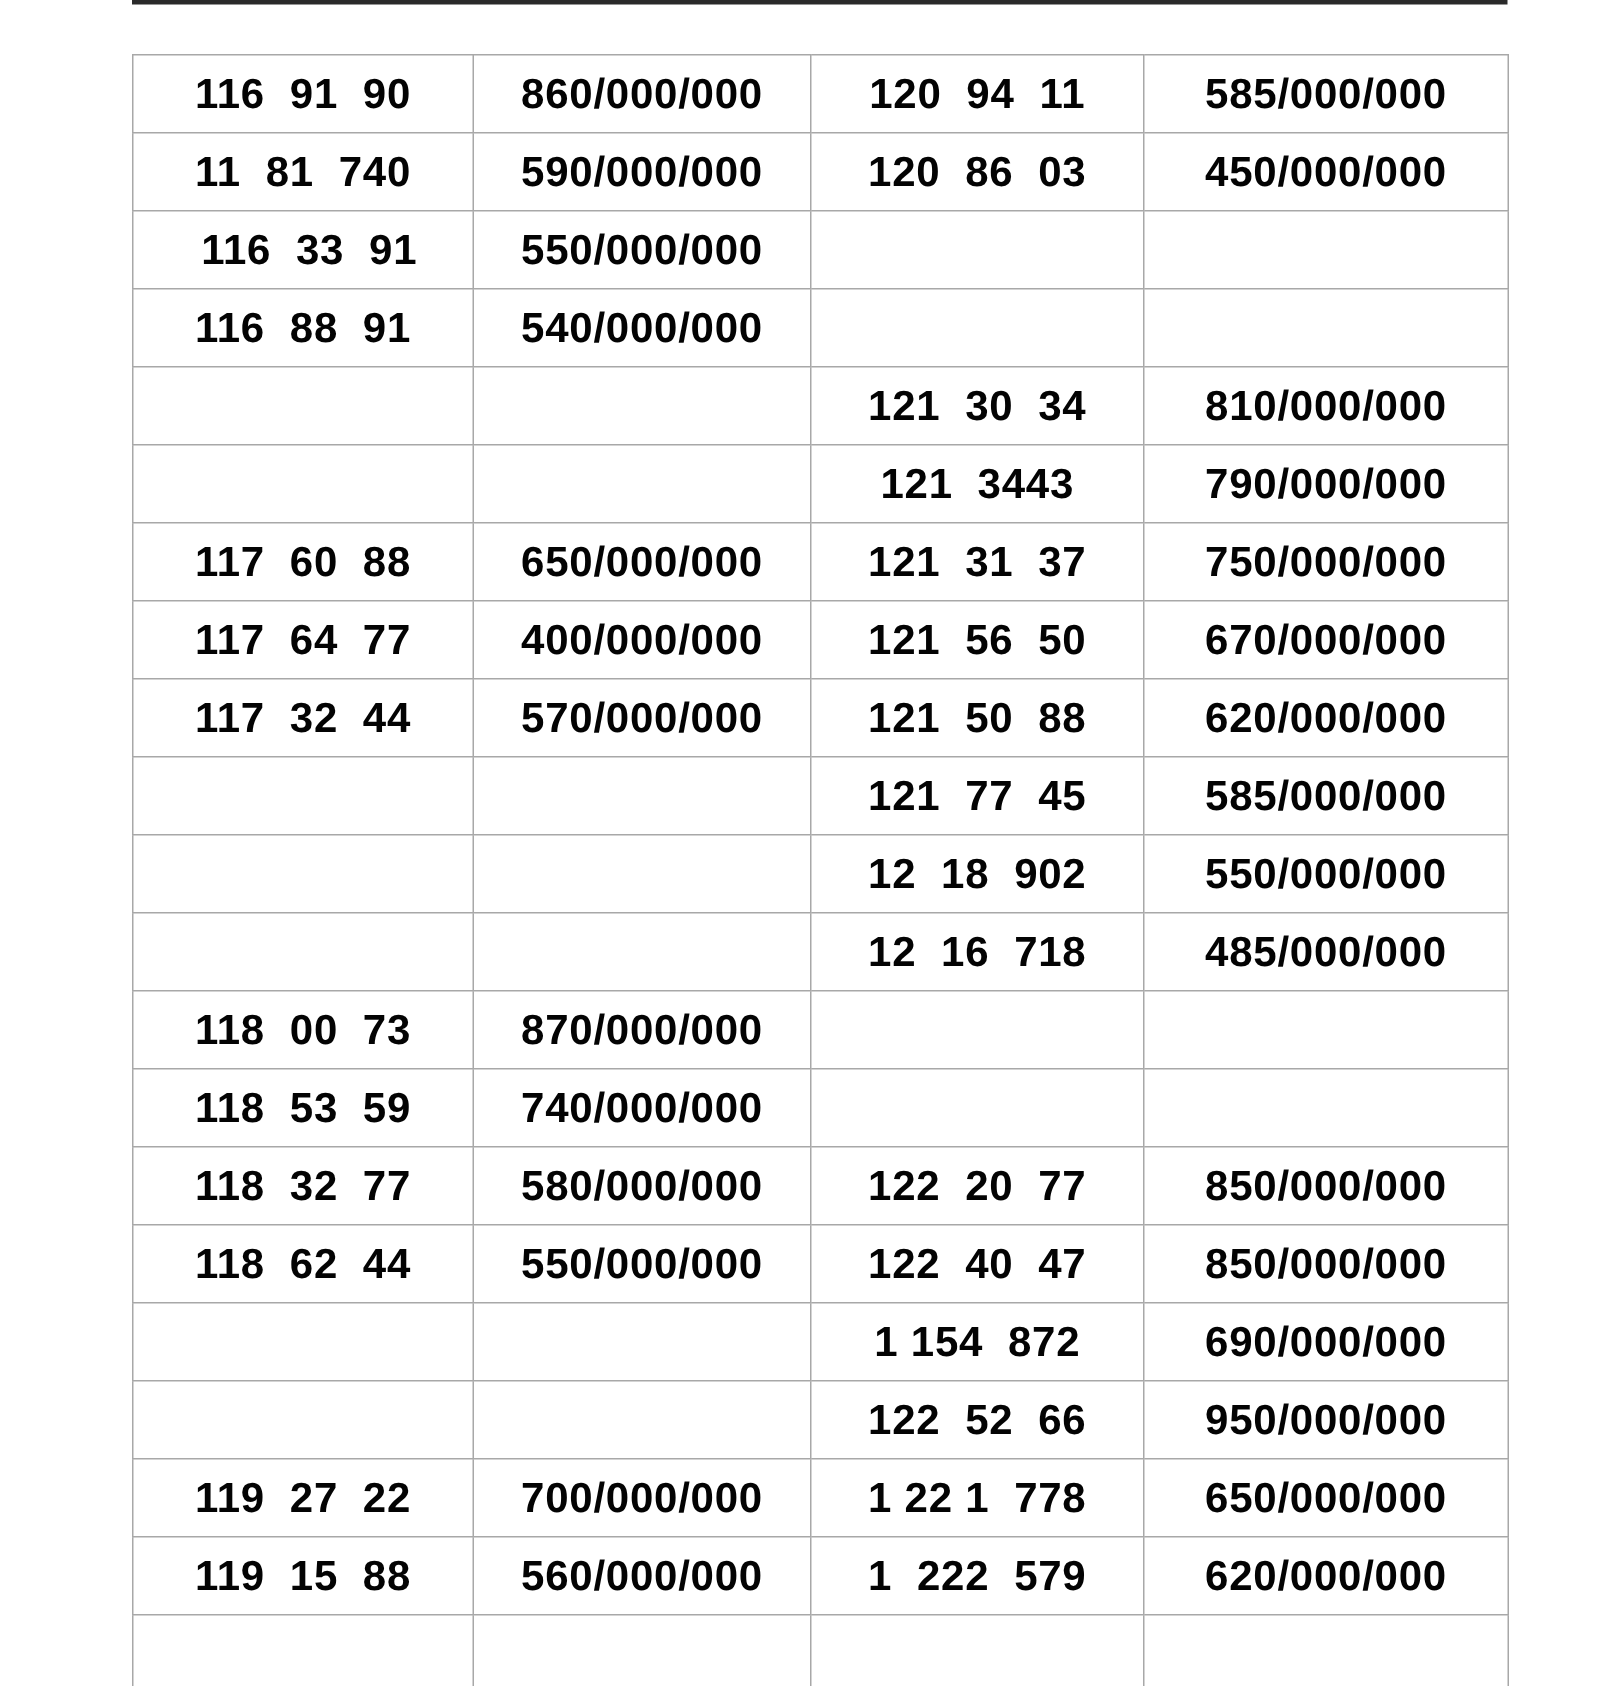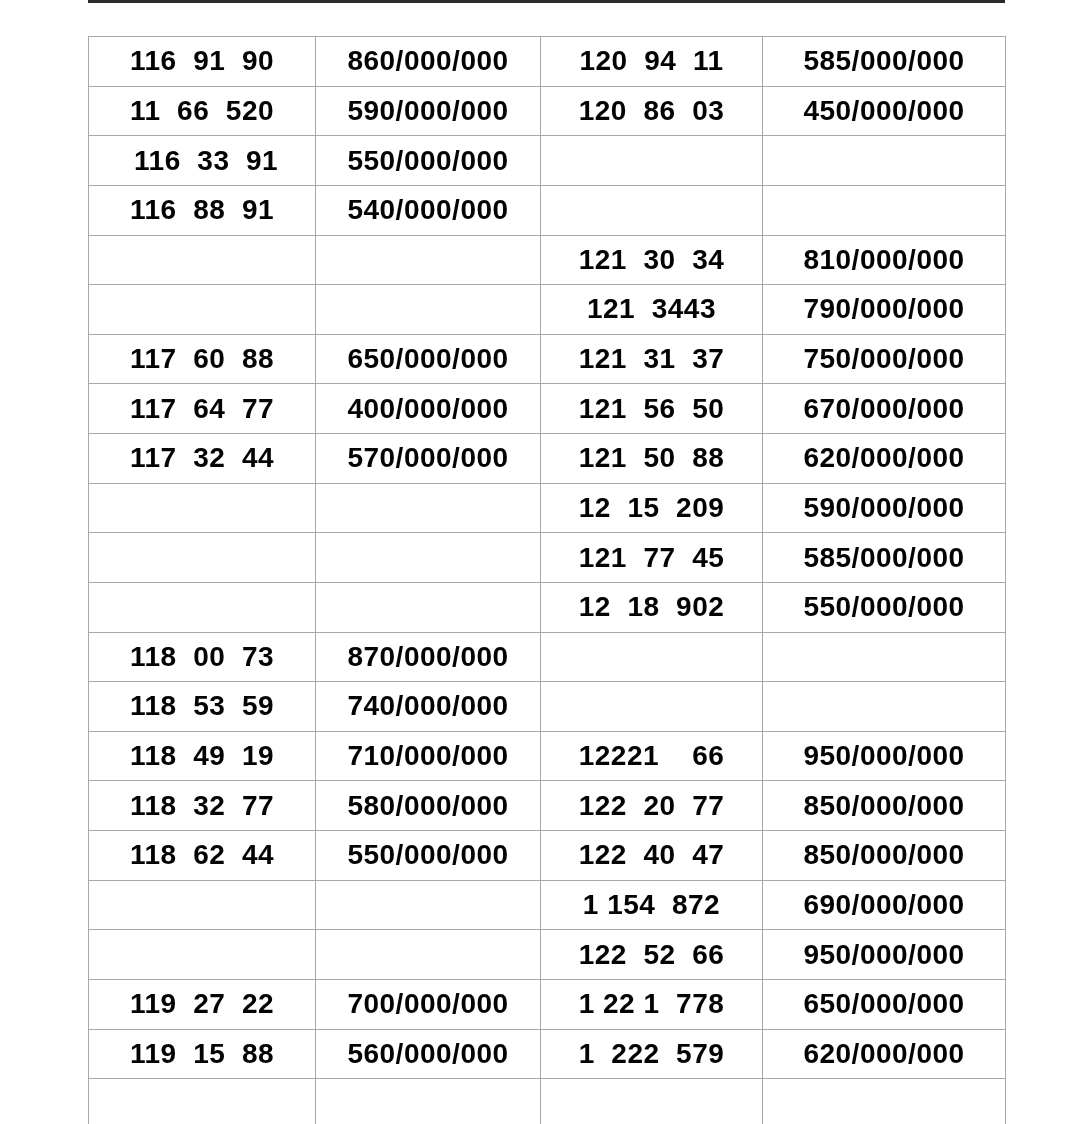--- a/index.html
+++ b/index.html
@@ -62,21 +62,21 @@
       <col style="width:243px">
     </colgroup>
     <tbody>
         <tr>
           <td>116  91  90</td>
           <td>860/000/000</td>
           <td>120  94  11</td>
           <td>585/000/000</td>
         </tr>
         <tr>
-          <td>11  66  520</td>
+          <td>11  81  740</td>
           <td>590/000/000</td>
           <td>120  86  03</td>
           <td>450/000/000</td>
         </tr>
         <tr>
           <td> 116  33  91</td>
           <td>550/000/000</td>
           <td></td>
           <td></td>
         </tr>
@@ -112,52 +112,46 @@
         </tr>
         <tr>
           <td>117  32  44</td>
           <td>570/000/000</td>
           <td>121  50  88</td>
           <td>620/000/000</td>
         </tr>
         <tr>
           <td></td>
           <td></td>
-          <td>12  15  209</td>
-          <td>590/000/000</td>
-        </tr>
-        <tr>
-          <td></td>
-          <td></td>
           <td>121  77  45</td>
           <td>585/000/000</td>
         </tr>
         <tr>
           <td></td>
           <td></td>
           <td>12  18  902</td>
           <td>550/000/000</td>
+        </tr>
+        <tr>
+          <td></td>
+          <td></td>
+          <td>12  16  718</td>
+          <td>485/000/000</td>
         </tr>
         <tr>
           <td>118  00  73</td>
           <td>870/000/000</td>
           <td></td>
           <td></td>
         </tr>
         <tr>
           <td>118  53  59</td>
           <td>740/000/000</td>
           <td></td>
           <td></td>
-        </tr>
-        <tr>
-          <td>118  49  19</td>
-          <td>710/000/000</td>
-          <td>12221    66</td>
-          <td>950/000/000</td>
         </tr>
         <tr>
           <td>118  32  77</td>
           <td>580/000/000</td>
           <td>122  20  77</td>
           <td>850/000/000</td>
         </tr>
         <tr>
           <td>118  62  44</td>
           <td>550/000/000</td>

